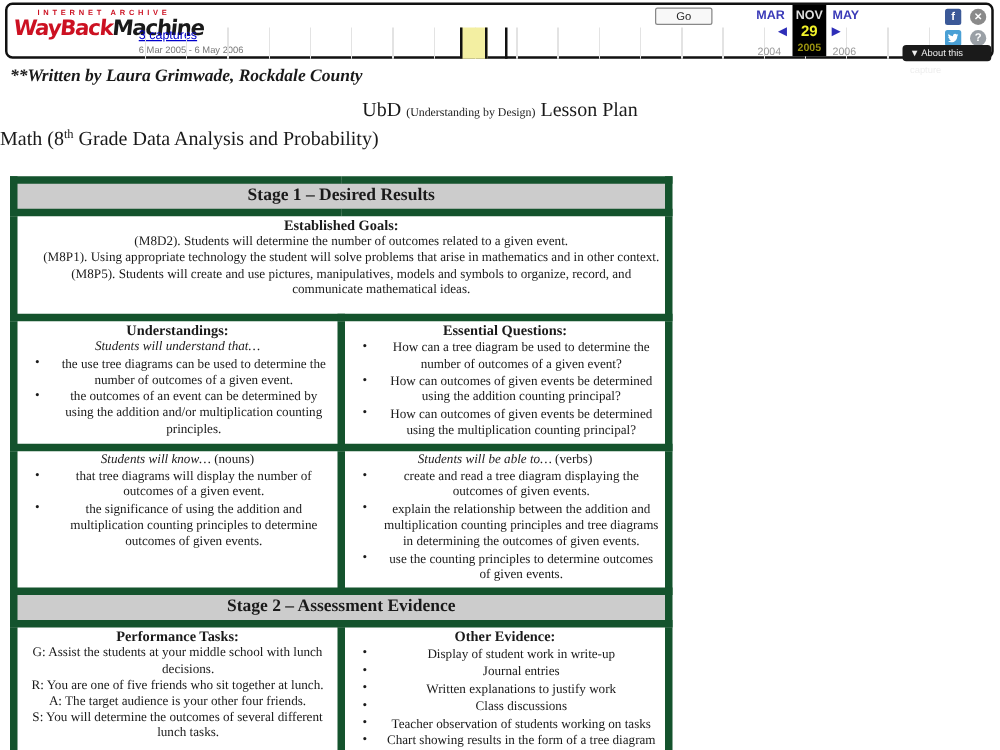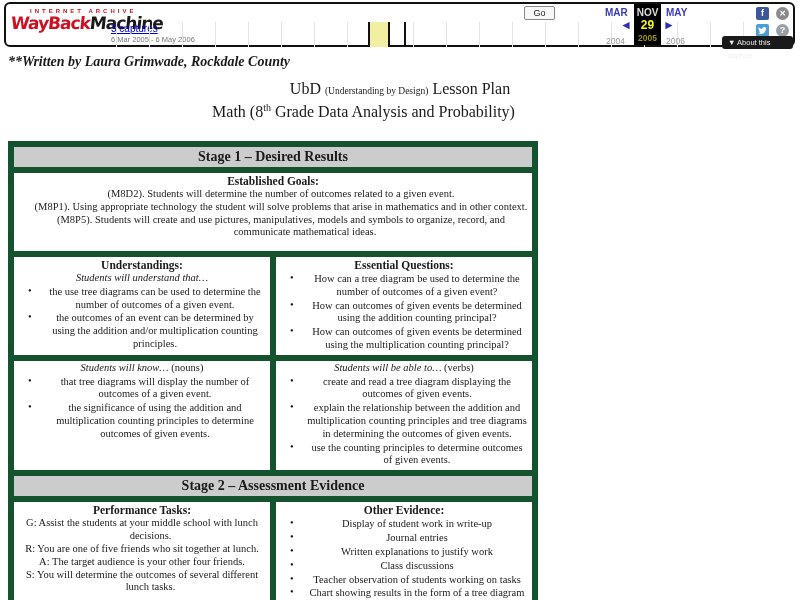--- a/index.html
+++ b/index.html
@@ -15,21 +15,21 @@
                   font-family:"DejaVu Sans", sans-serif; transform:skewX(-6deg);
                   letter-spacing:-1px; }
   .wb-logo-main .red { color:#cc1122; }
   .wb-logo-main .blk { color:#1a1a1a; }
   .wb-captures { position:absolute; left:105px; top:19px; font-size:10px;
                  color:#0000cc; text-decoration:underline; }
   .wb-range { position:absolute; left:105px; top:31px; font-size:7.5px; color:#777; }
   .wb-url { position:absolute; left:188px; top:2px; width:325px; height:14px;
             border:1px solid #999; font-size:8.5px; color:#222; padding:0 3px;
             font-family:"Liberation Sans", sans-serif; }
-  .wb-go { position:absolute; left:518px; top:2px; width:31px; height:14px;
+  .wb-go { position:absolute; left:518px; top:2px; width:46px; height:14px;
            border:1px solid #888; border-radius:2px; background:#f8f8f8;
            font-size:9px; line-height:12px; text-align:center; color:#222; }
   .wb-timeline { position:absolute; left:110px; top:18px; width:648px; height:25px;
                  background:repeating-linear-gradient(to right,
                    #e3e3e3 0px,#e3e3e3 1px, transparent 1px, transparent 33px); }
   .wb-highlight { position:absolute; left:252px; top:0; width:22px; height:25px;
                   background:#f3efa2; }
   .wb-marker { position:absolute; top:0; width:2px; height:25px; background:#111; }
   .wb-nav { font-size:10px; font-weight:bold; color:#3a3ab8; position:absolute; top:3px; }
   .wb-blackcol { position:absolute; left:628px; top:0px; width:27px; height:41px;
@@ -48,21 +48,21 @@
               line-height:13px; }
 
   
   .doc { position:absolute; left:0; top:50px; width:800px;
          font-family:"Liberation Serif", serif; color:#1a1a1a; }
   .byline { position:absolute; left:8px; top:4px; font-size:14px;
             font-style:italic; font-weight:bold; }
   .title1 { position:absolute; left:0; top:30px; width:800px; text-align:center;
             font-size:16px; }
   .title1 .small { font-size:9.5px; }
-  .title2 { position:absolute; left:0; top:52px; width:727px; text-align:center;
+  .title2 { position:absolute; left:0; top:52px; width:727px; text-align:left;
             font-size:16px; }
   .title2 sup { font-size:10px; }
 
   table.lesson { position:absolute; left:8px; top:91px; width:530px;
                  border-collapse:collapse; font-size:10.5px; line-height:1.22;
                  table-layout:fixed; }
   table.lesson td { border:6px solid #14532d; vertical-align:top; padding:1px 4px 2px 4px;text-align:center; }
   td.stagehdr { background:#ccc; text-align:center; font-weight:bold; font-size:14px;
                 padding:1px 0 2px 0; }
   .cell-label { font-weight:bold; font-size:11.5px; }

